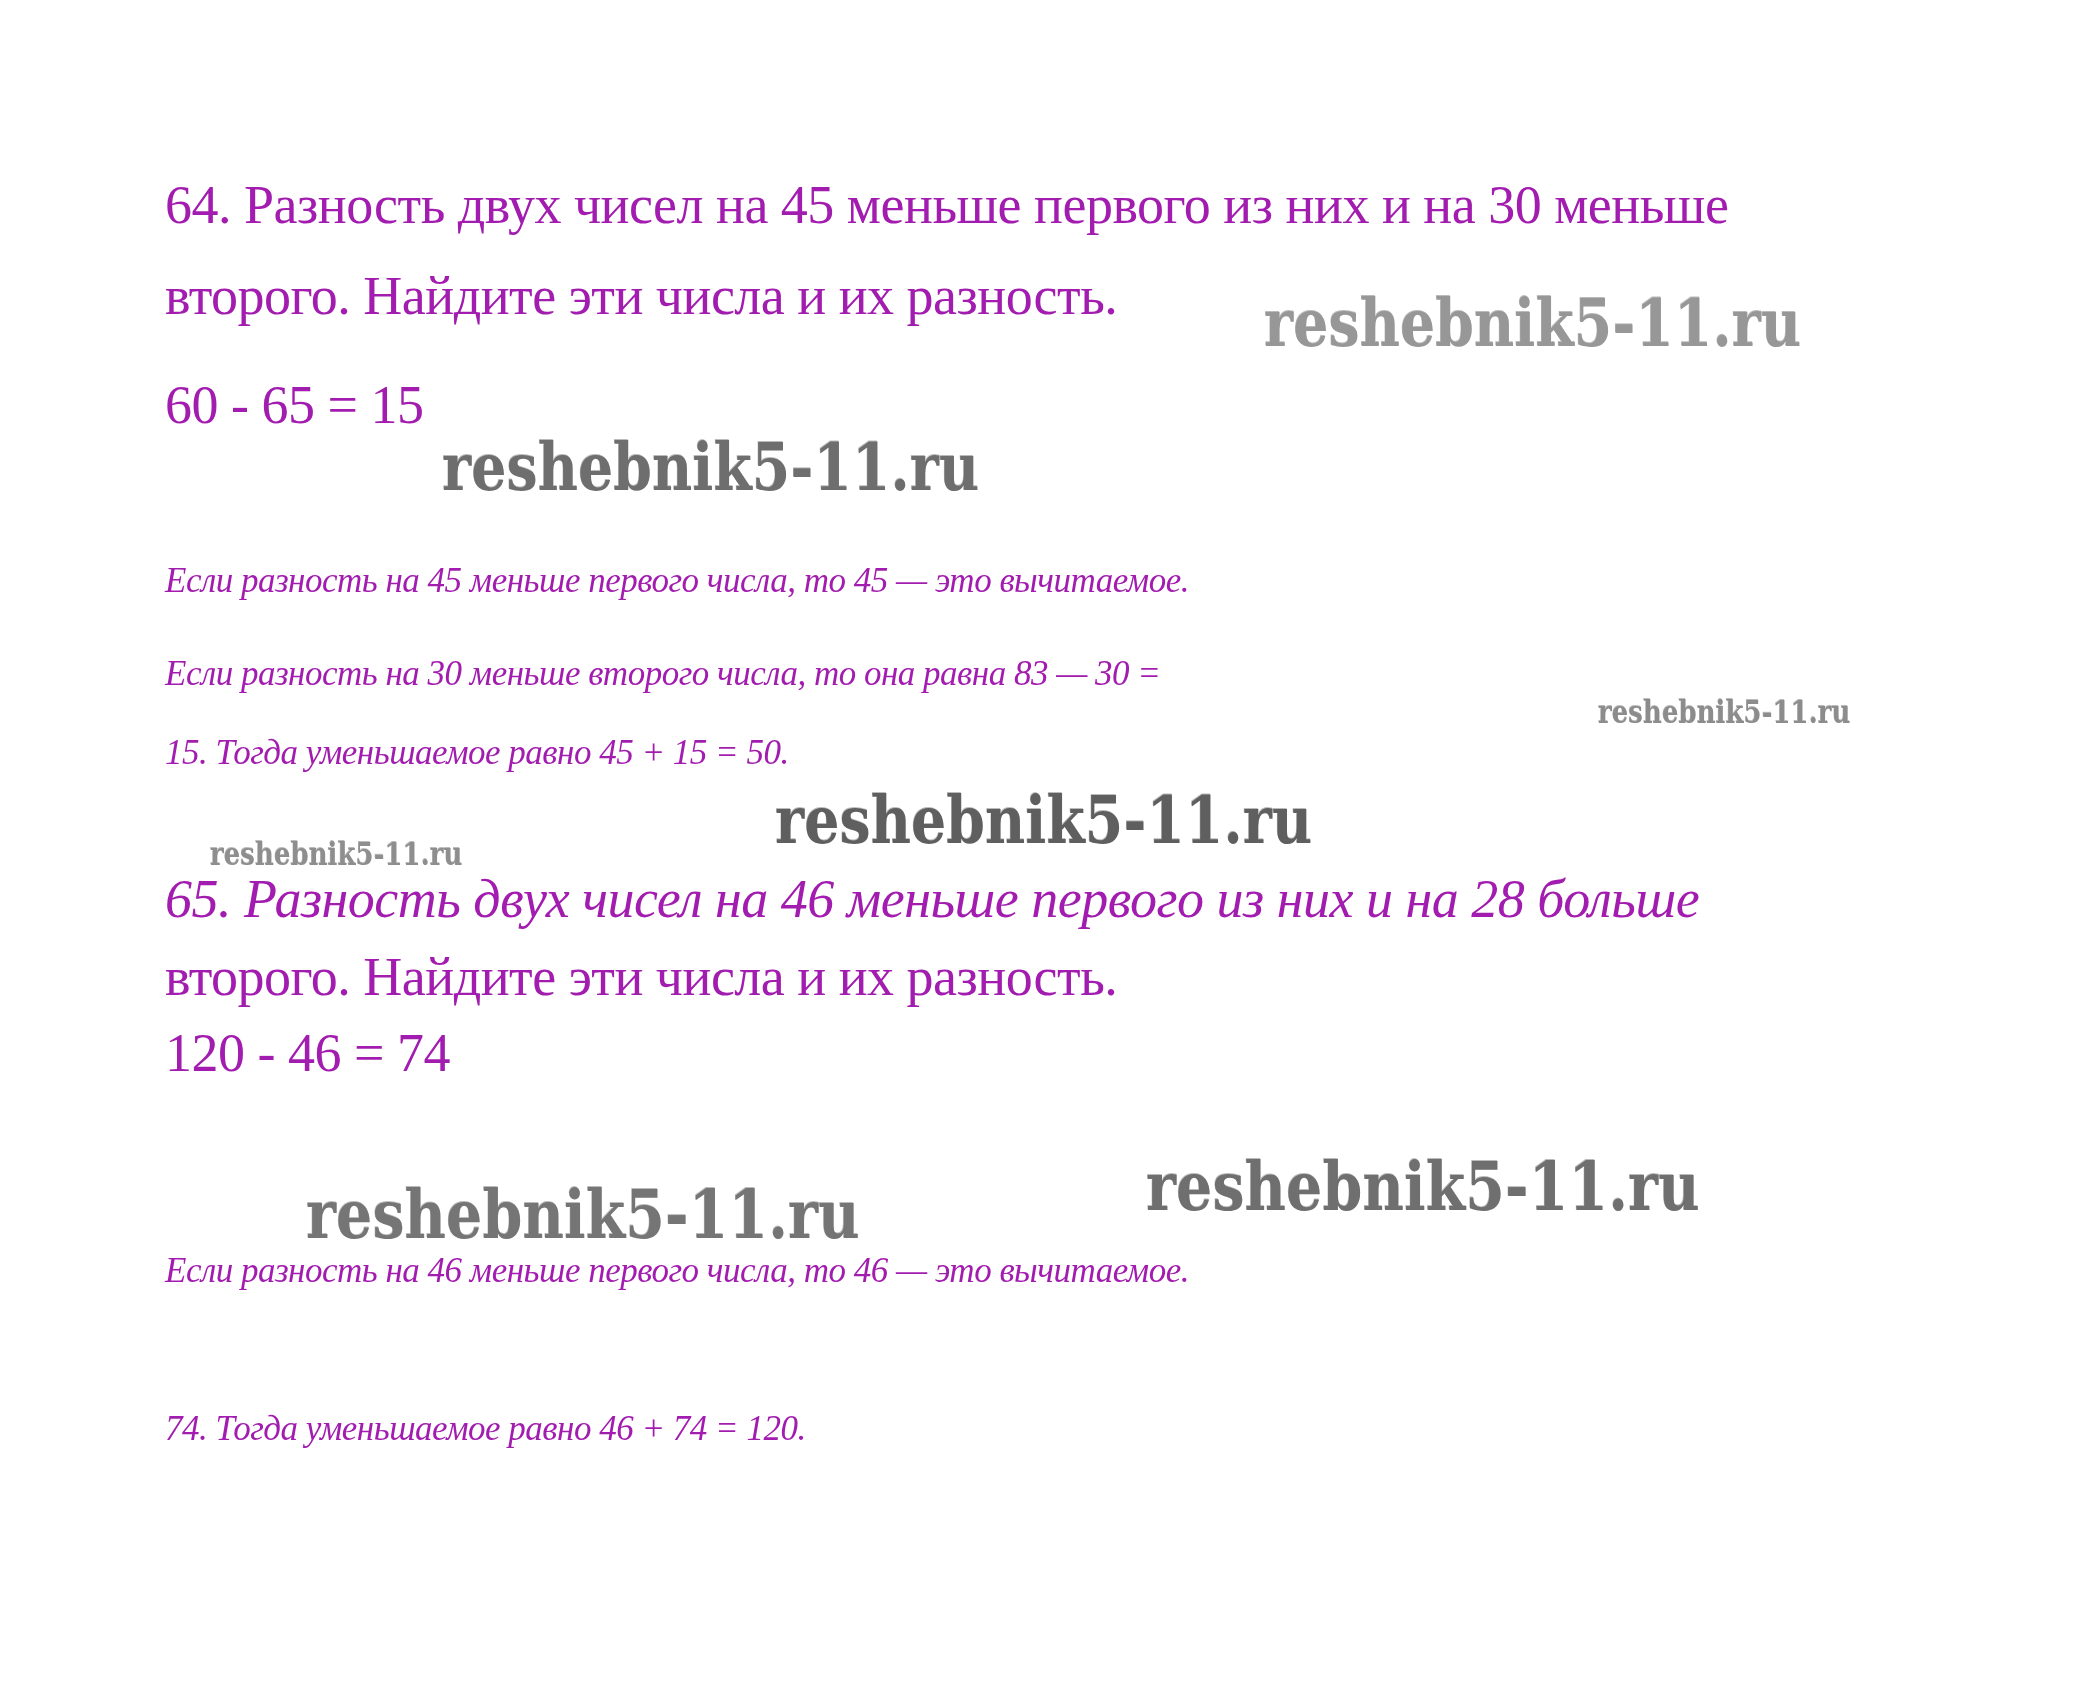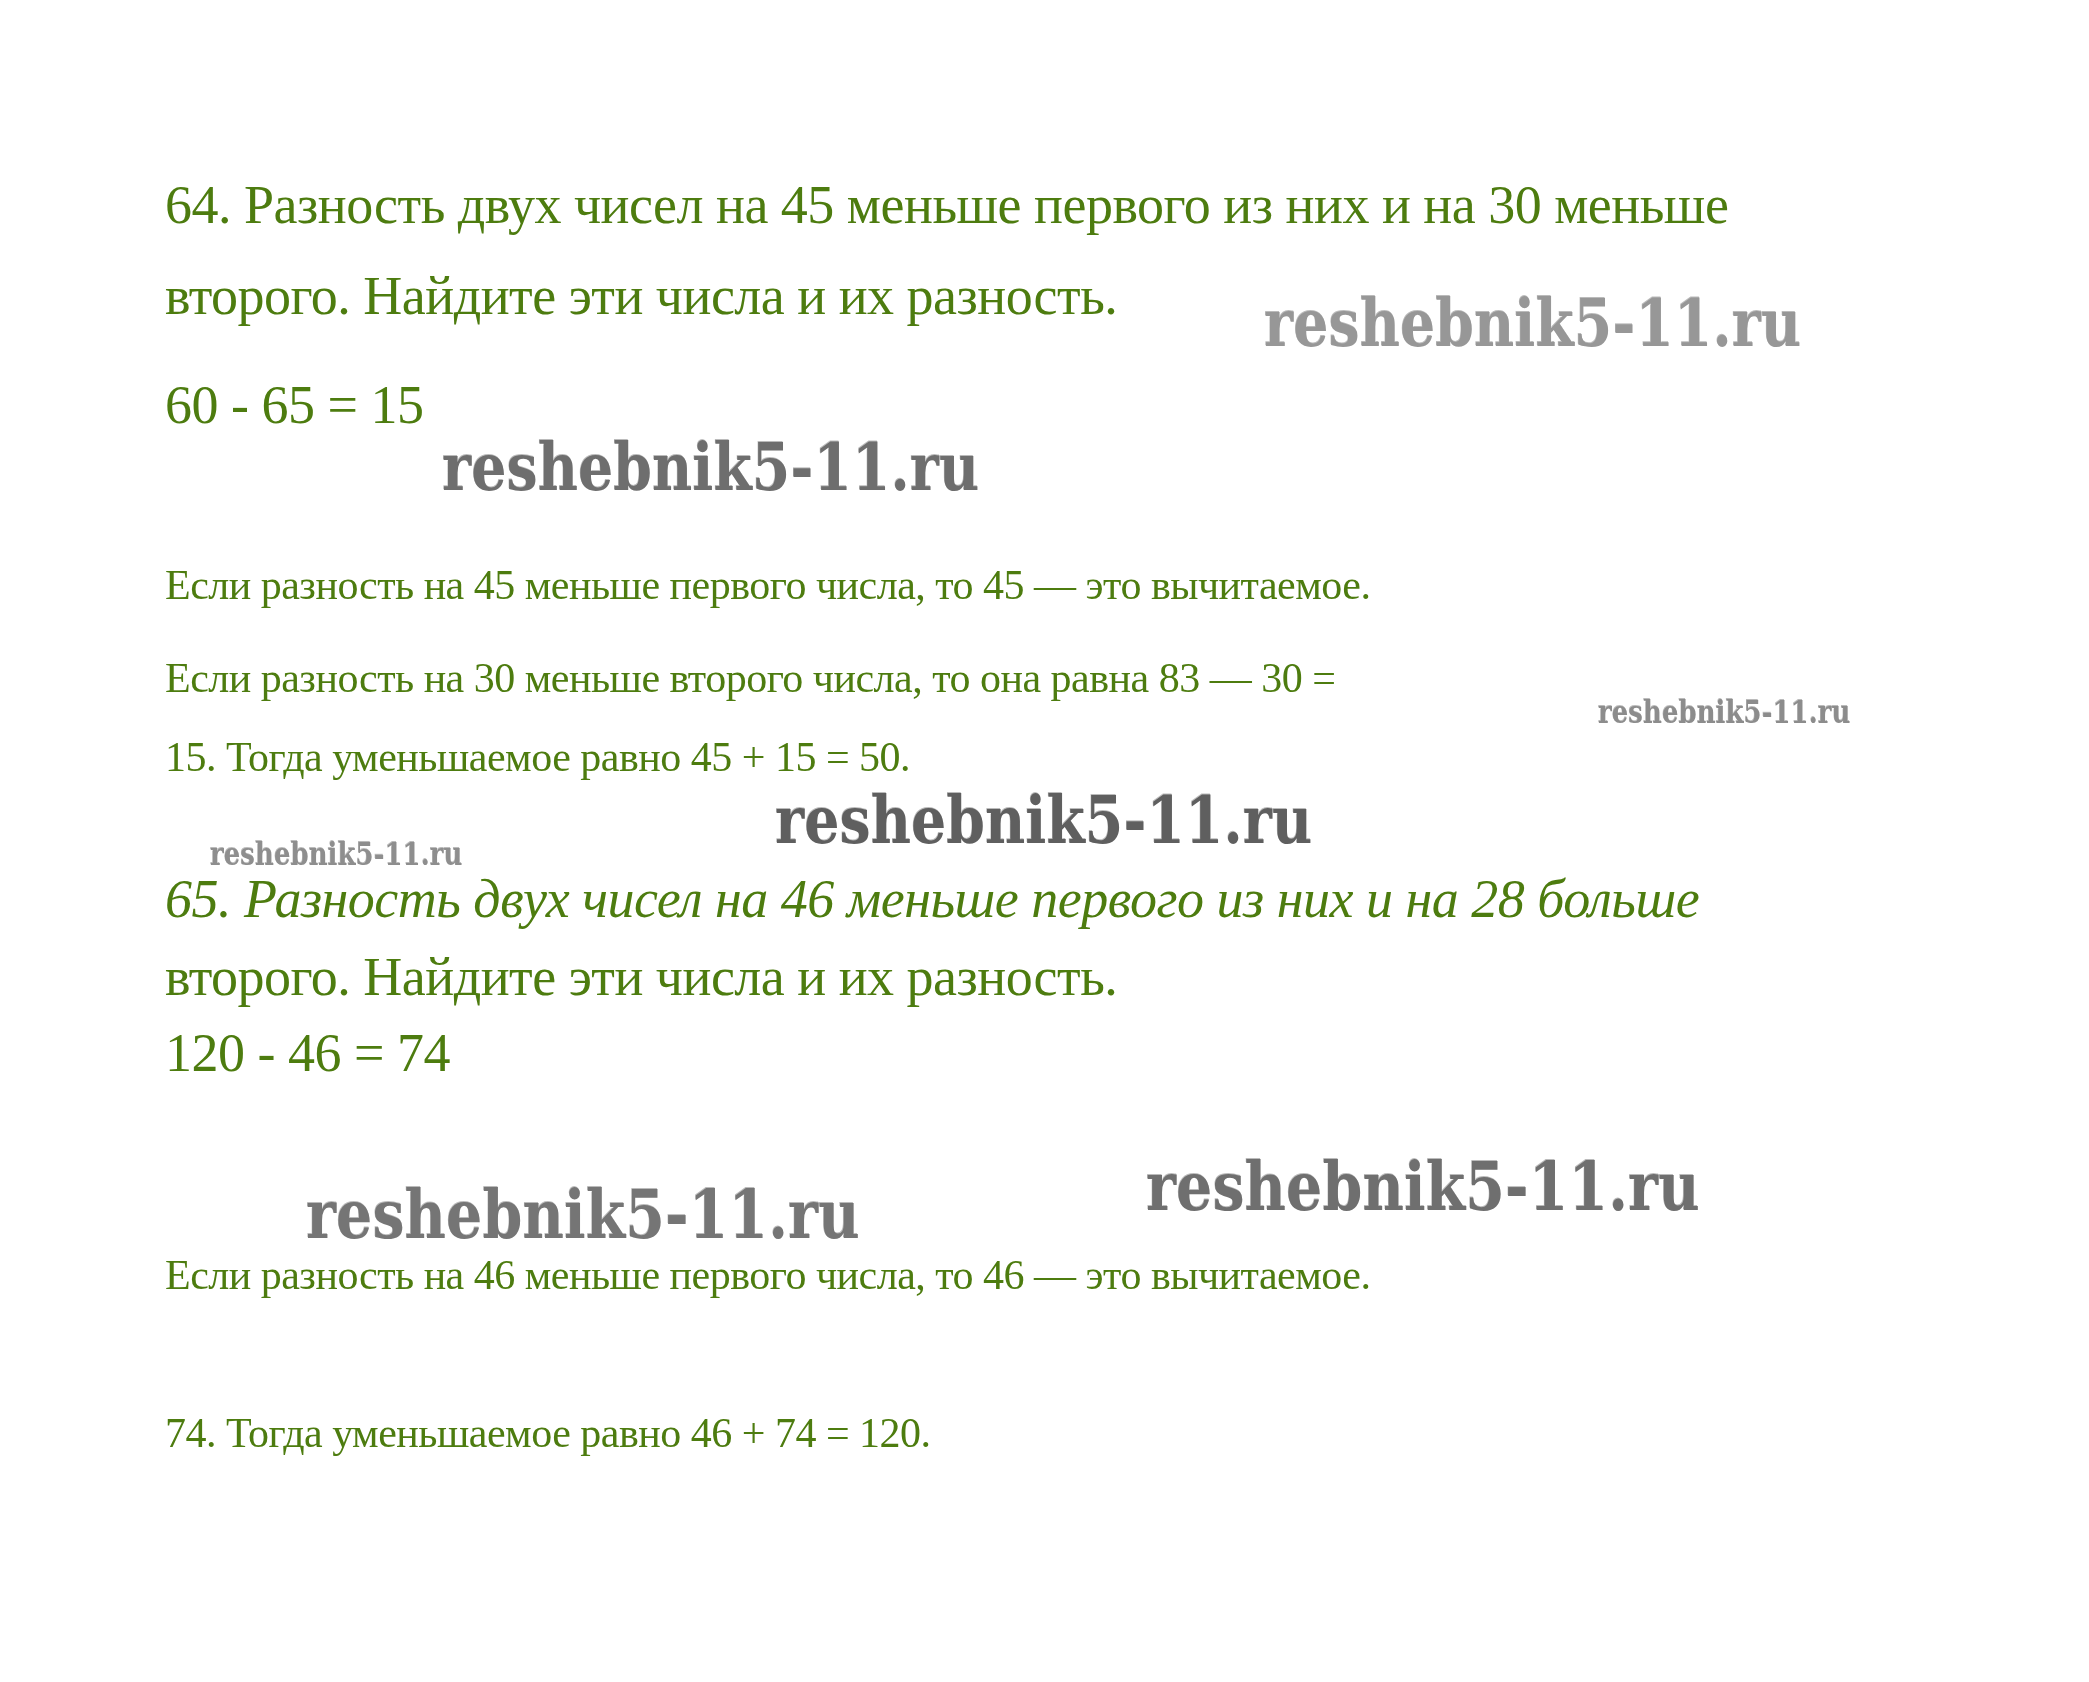--- a/index.html
+++ b/index.html
@@ -12,26 +12,27 @@
   }
   .page {
     position: absolute; inset: 0;
     background: #ffffff;
   }
   .tline {
     position: absolute;
     left: 165px;
     font-size: 54px;
     line-height: 1.1;
-    color: #4d7c0f;
+    color: #a21caf;
     white-space: nowrap;
     letter-spacing: -0.5px;
   }
   .italic {
-    font-size: 42px;
+    font-style: italic;
+    font-size: 35px;
     text-align: right;
   }
   .wm {
     position: absolute;
     font-family: "DejaVu Serif", serif;
     font-weight: bold;
     white-space: nowrap;
     transform: scaleX(0.84);
     transform-origin: left top;
     letter-spacing: 0px;

